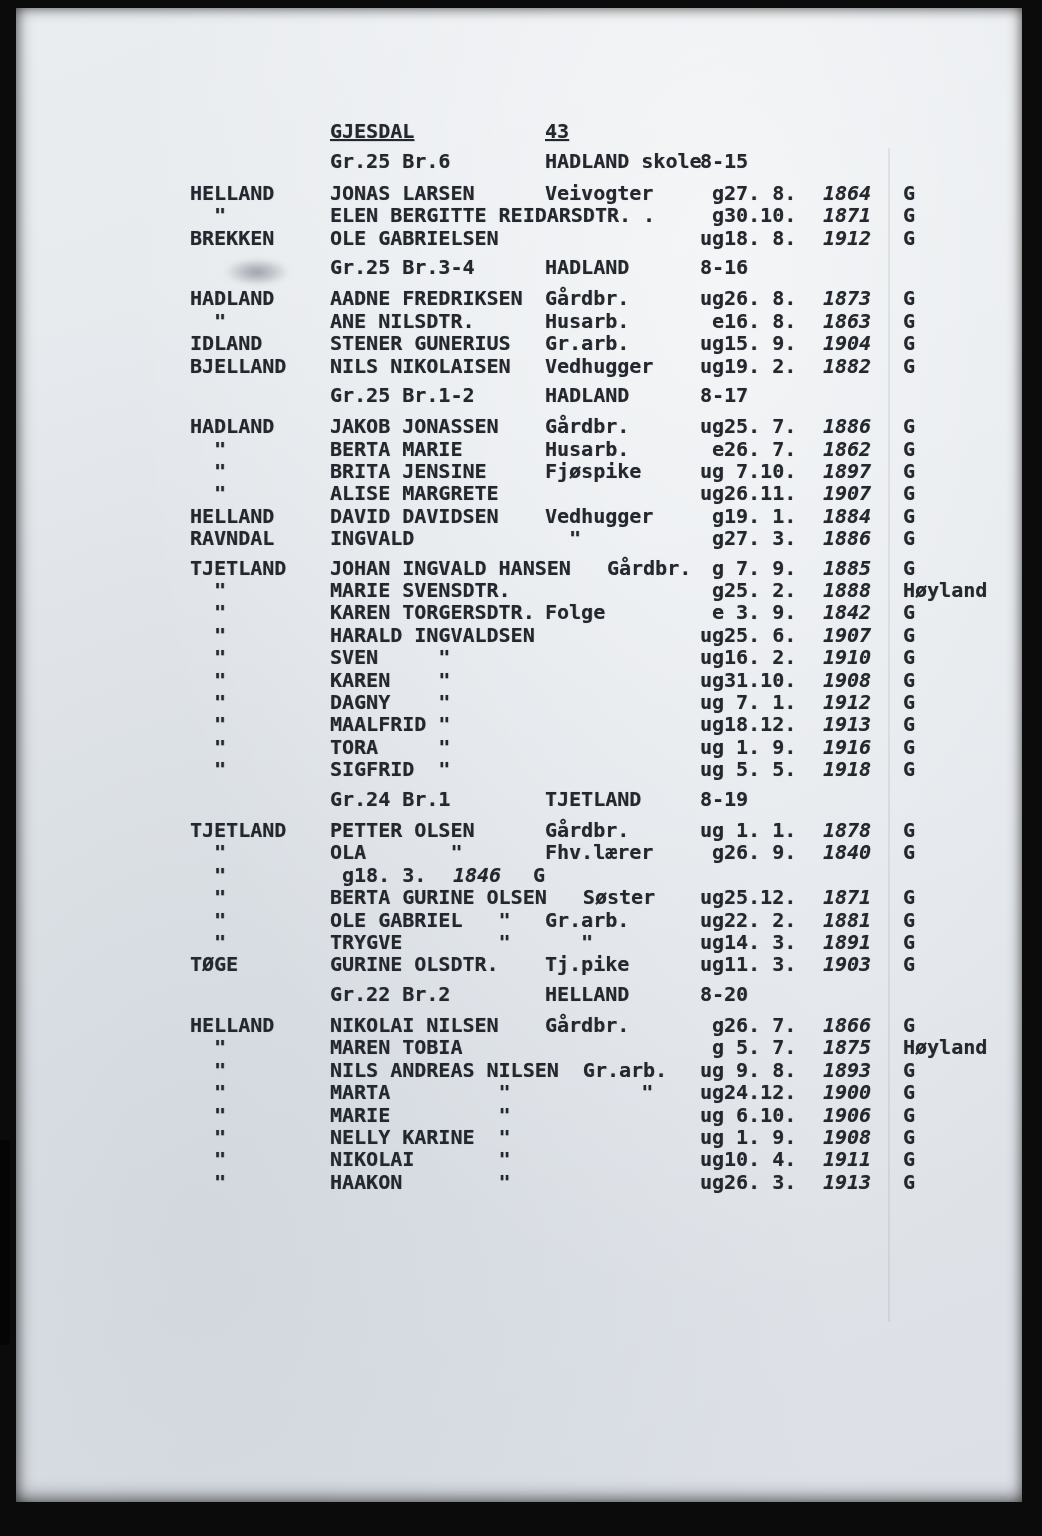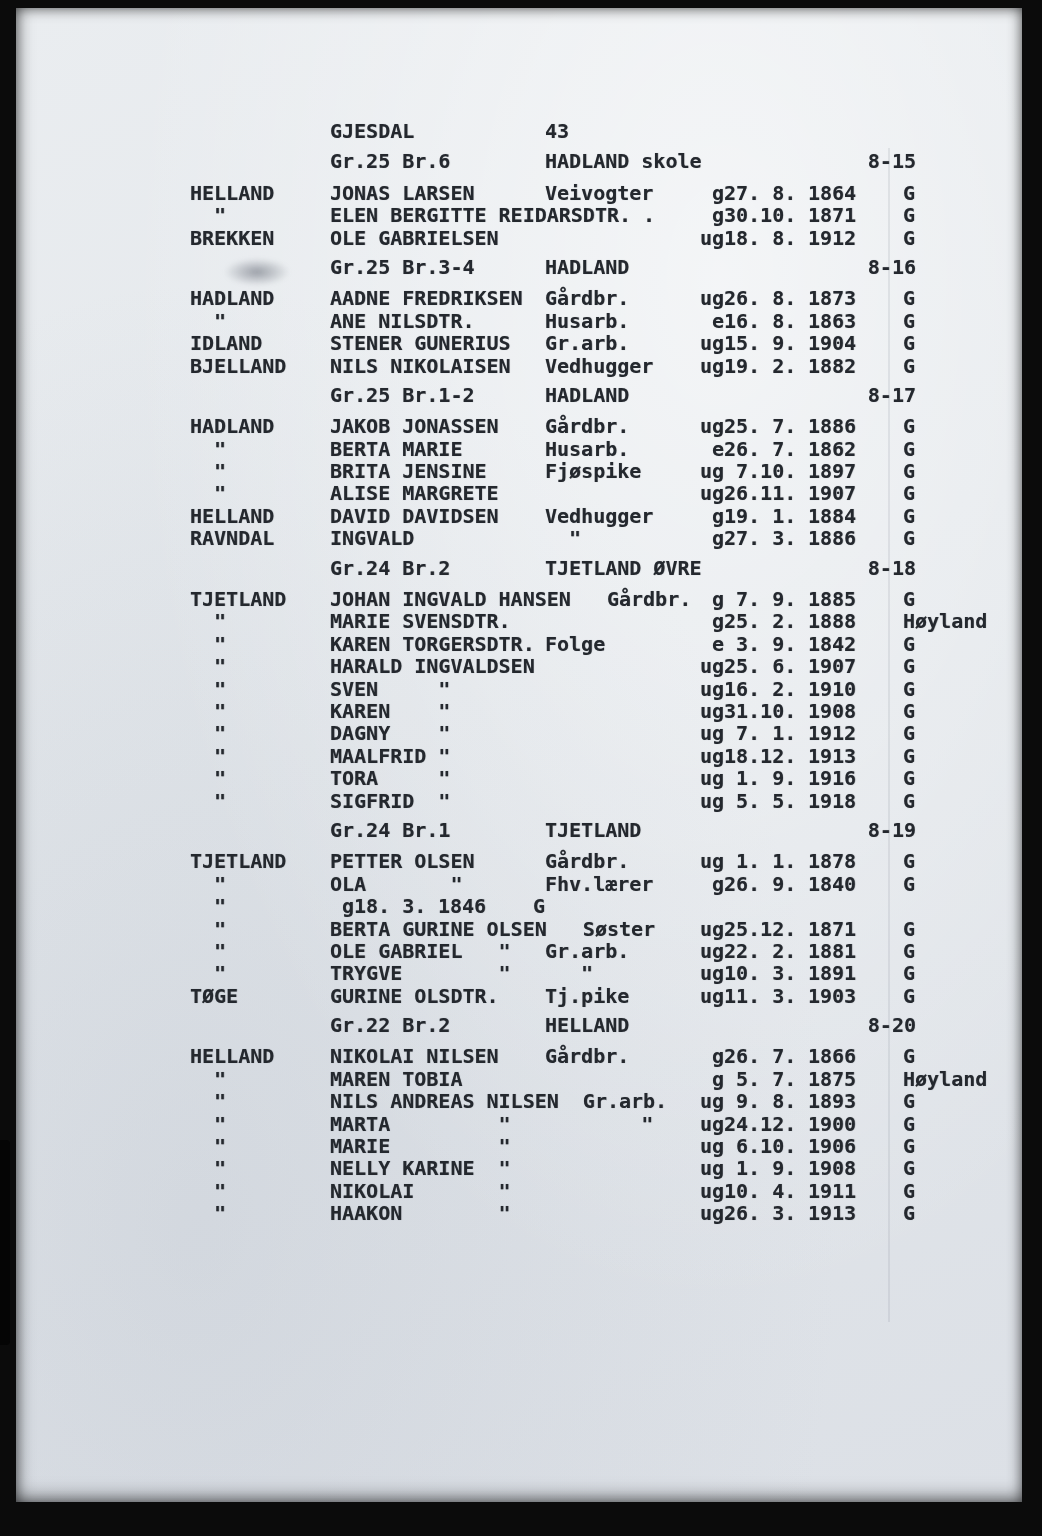--- a/index.html
+++ b/index.html
@@ -42,27 +42,27 @@
     font-family:"DejaVu Sans Mono", monospace;
     font-size:20px; font-weight:bold;
     color:#24282e;
     text-shadow:0.3px 0.3px 0.7px rgba(36,40,46,0.45);
   }
   .place  { width:140px; flex:none; }
   .mid    { width:370px; flex:none; display:flex; }
   .name   { min-width:215px; }
   .status { width:24px;  flex:none; text-align:right; }
   .date   { width:84px;  flex:none; text-align:left; }
-  .year   { width:78px;  flex:none; text-align:left; }
+  .year   { width:78px;  flex:none; text-align:center;font-style:italic; }
   .res    { flex:none; padding-left:17px; }
-  .ref    { width:216px; flex:none; text-align:right; }
+  .ref    { width:216px; flex:none; text-align:left; }
 
   .section    { margin-top:7px; }
   .header-row { margin-bottom:9px; }
-  .title-row  { margin-bottom:8px; }
+  .title-row  { margin-bottom:8px;text-decoration:underline; }
 </style>
 </head>
 <body>
 
 <div class="paper">
   <div class="smudge"></div>
   <div class="fold-line"></div>
 
   <div class="doc">
     <div class="row title-row">
@@ -259,28 +259,20 @@
     </div>
     <span class="status">g</span>
     <span class="date">27. 3.</span>
     <span class="year">1886</span>
     <span class="res">G</span>
   </div>
 </div>
   </section>
 
   <section class="section">
-    <div class="row header-row">
-      <span class="place"></span>
-      <div class="mid">
-        <span class="name">Gr.24 Br.2</span>
-        <span class="occ">TJETLAND ØVRE</span>
-      </div>
-      <span class="ref">8-18</span>
-    </div>
     <div>
   <div class="row person-row">
     <span class="place">TJETLAND</span>
     <div class="mid">
       <span class="name">JOHAN INGVALD HANSEN</span>
       <span class="occ">   Gårdbr.</span>
     </div>
     <span class="status">g</span>
     <span class="date"> 7. 9.</span>
     <span class="year">1885</span>
@@ -463,21 +455,21 @@
     <span class="res">G</span>
   </div>
 
   <div class="row person-row">
     <span class="place">  "</span>
     <div class="mid">
       <span class="name">TRYGVE        "</span>
       <span class="occ">   "</span>
     </div>
     <span class="status">ug</span>
-    <span class="date">10. 3.</span>
+    <span class="date">14. 3.</span>
     <span class="year">1891</span>
     <span class="res">G</span>
   </div>
 
   <div class="row person-row">
     <span class="place">TØGE</span>
     <div class="mid">
       <span class="name">GURINE OLSDTR.</span>
       <span class="occ">Tj.pike</span>
     </div>

